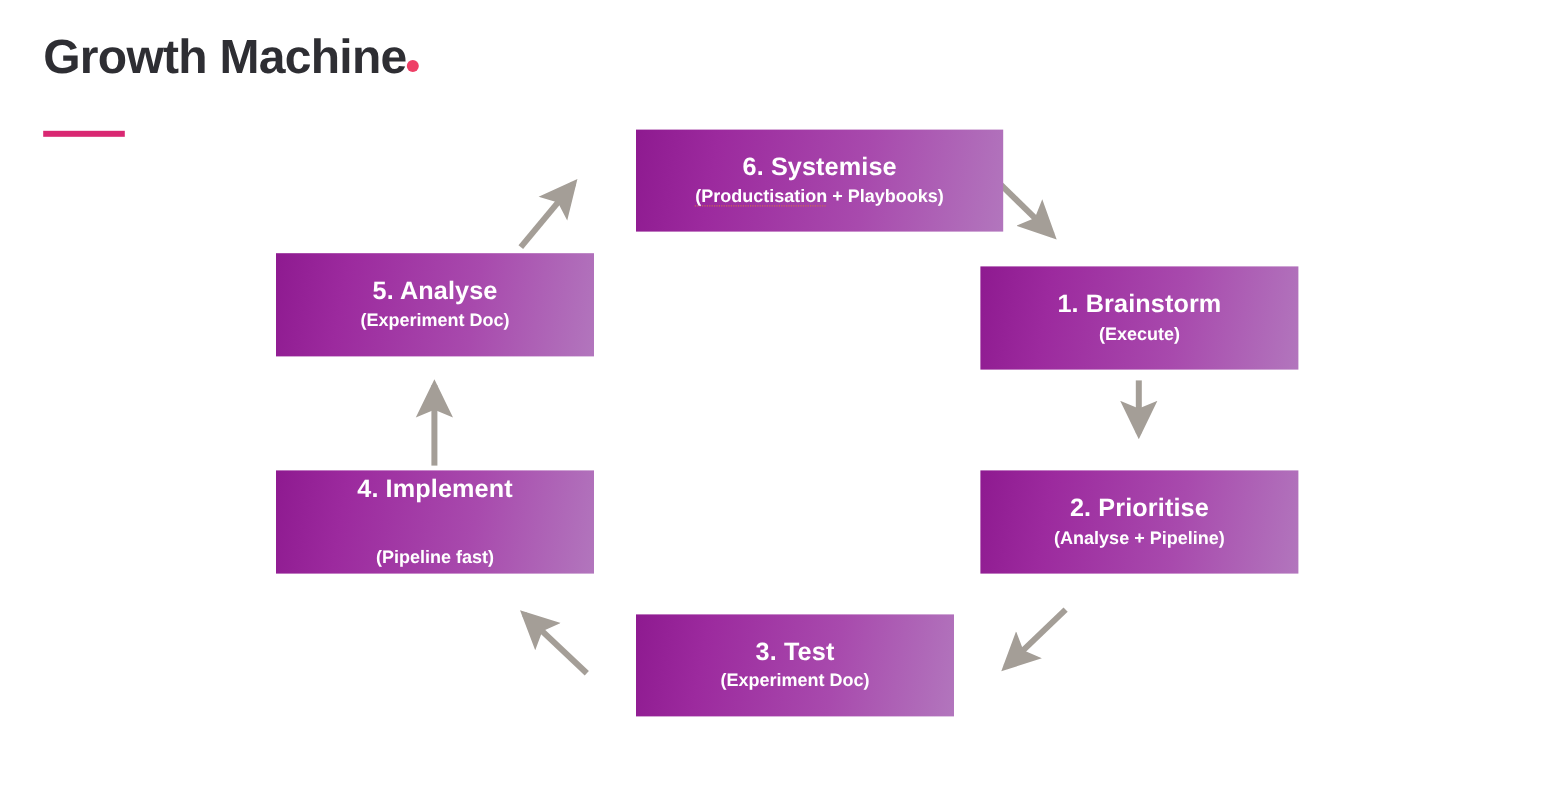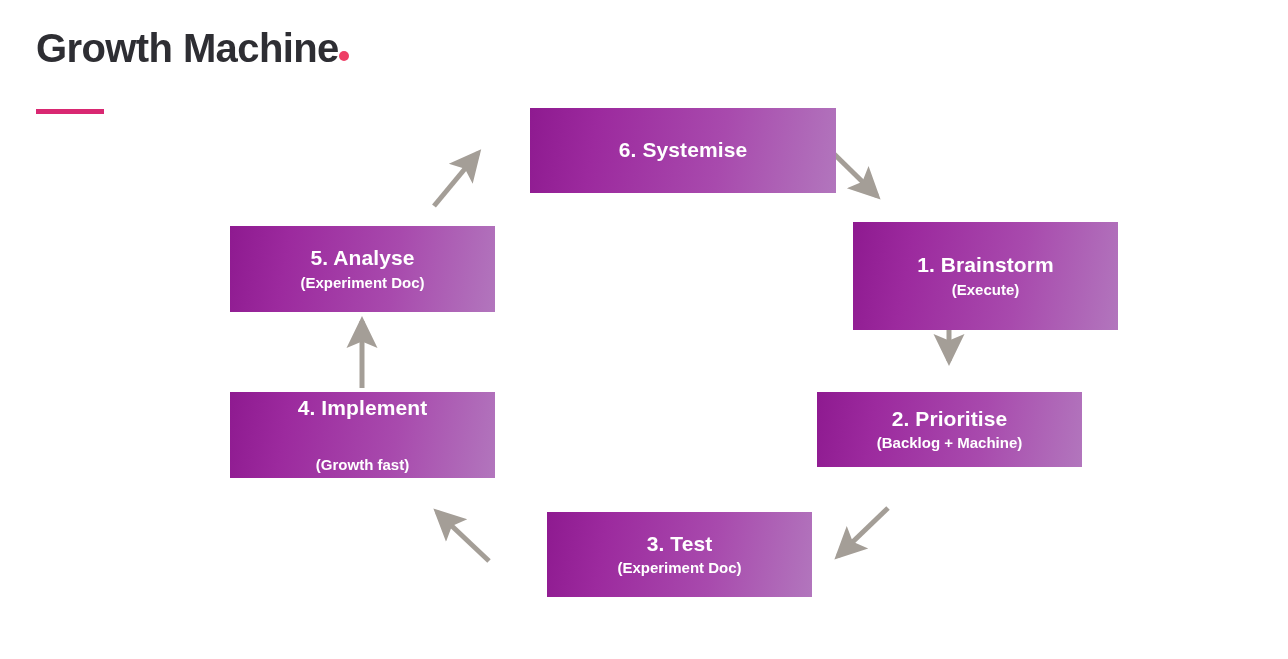--- a/index.html
+++ b/index.html
@@ -88,25 +88,25 @@
   .spellcheck {
     text-decoration: underline;
     text-decoration-style: dotted;
     text-decoration-color: #c96a52;
     text-decoration-thickness: 1px;
     text-underline-offset: 3px;
   }
 
   
   #box-systemise  { left: 530px; top: 108px; width: 306px; height: 85px; }
-  #box-brainstorm { left: 817px; top: 222px; width: 265px; height: 108px; margin-left: 36px; }
-  #box-prioritise { left: 817px; top: 392px; width: 265px; height: 75px; }
-  #box-test       { left: 547px; top: 512px; width: 265px; height: 85px; }
+  #box-brainstorm { left: 817px; top: 222px; width: 265px; height: 86px; }
+  #box-prioritise { left: 817px; top: 392px; width: 265px; height: 86px; }
+  #box-test       { left: 530px; top: 512px; width: 265px; height: 85px; }
   #box-implement  { left: 230px; top: 392px; width: 265px; height: 86px; gap: 32px; }
-  #box-analyse    { left: 230px; top: 226px; width: 265px; height: 86px; }
+  #box-analyse    { left: 230px; top: 211px; width: 265px; height: 86px; }
 
   
   .arrows {
     position: absolute;
     left: 0; top: 0;
     width: 1288px;
     height: 659px;
     pointer-events: none;
   }
 </style>
@@ -150,40 +150,41 @@
       <line x1="362" y1="388" x2="362" y2="321" stroke="#a49e97" stroke-width="5" marker-end="url(#ah)"></line>
     </g>
 
     <g>
       <line x1="434" y1="206" x2="478" y2="153" stroke="#a49e97" stroke-width="5" marker-end="url(#ah)"></line>
     </g>
   </svg>
 
   <div class="box" id="box-systemise">
     <div class="box-title">6. Systemise</div>
+    <div class="box-sub"><span class="spellcheck">(Productisation</span><span> + Playbooks)</span></div>
   </div>
 
   <div class="box" id="box-brainstorm">
     <div class="box-title">1. Brainstorm</div>
     <div class="box-sub">(Execute)</div>
   </div>
 
   <div class="box" id="box-prioritise">
     <div class="box-title">2. Prioritise</div>
-    <div class="box-sub">(Backlog + Machine)</div>
+    <div class="box-sub">(Analyse + Pipeline)</div>
   </div>
 
   <div class="box" id="box-test">
     <div class="box-title">3. Test</div>
     <div class="box-sub">(Experiment Doc)</div>
   </div>
 
   <div class="box" id="box-implement">
     <div class="box-title">4. Implement</div>
-    <div class="box-sub">(Growth fast)</div>
+    <div class="box-sub">(Pipeline fast)</div>
   </div>
 
   <div class="box" id="box-analyse">
     <div class="box-title">5. Analyse</div>
     <div class="box-sub">(Experiment Doc)</div>
   </div>
 
 </div>
 
 </body></html>

